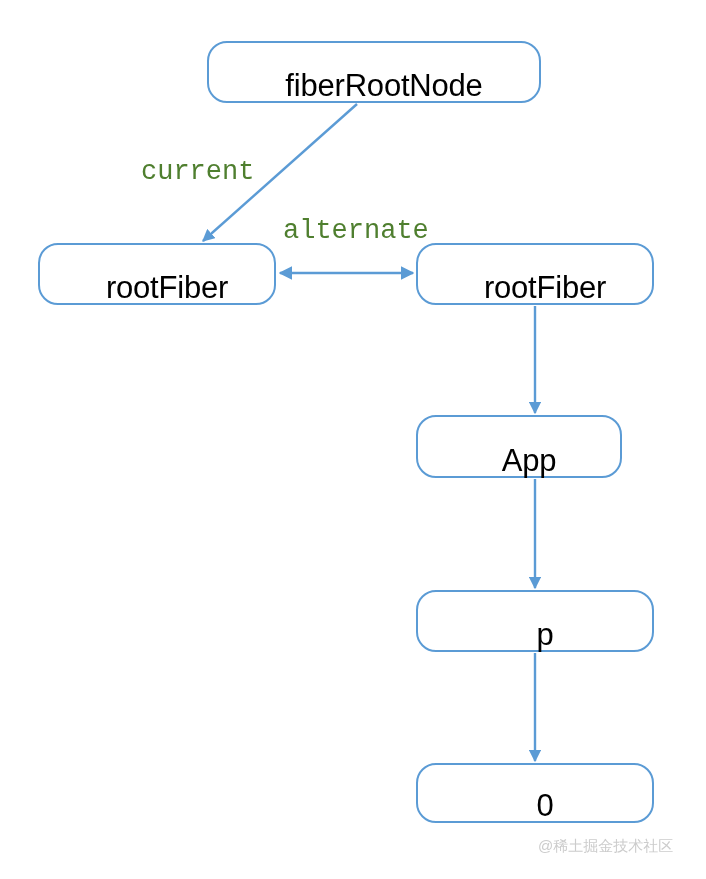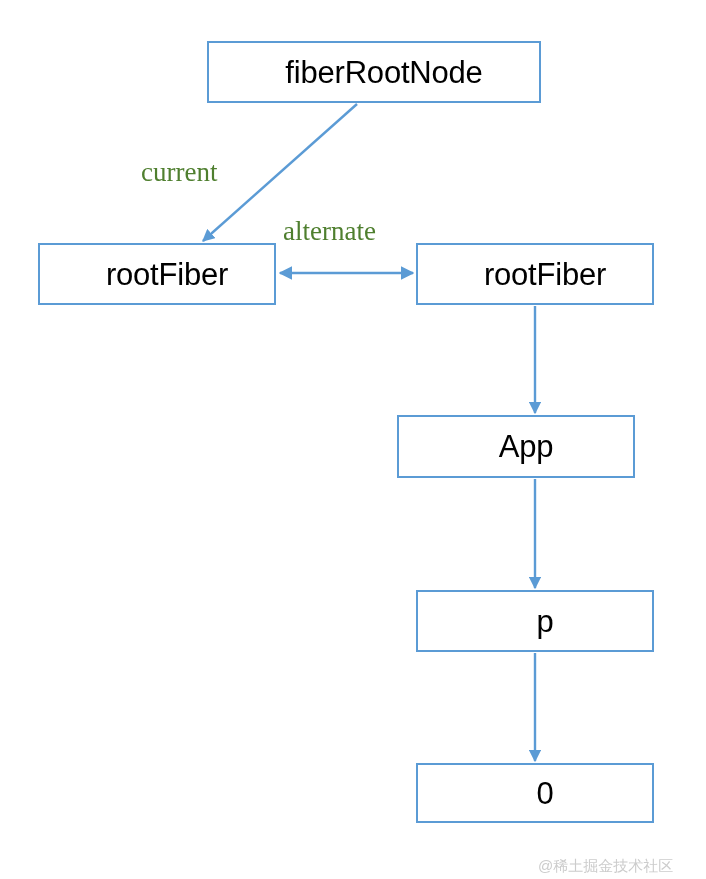--- a/index.html
+++ b/index.html
@@ -21,38 +21,38 @@
     position: absolute;
     left: 0;
     top: 0;
     width: 706px;
     height: 879px;
   }
   .node {
     position: absolute;
     box-sizing: border-box;
     border: 2px solid #5b9bd5;
-    border-radius: 0;
+    border-radius: 20px;
     background: #ffffff;
     display: flex;
-    align-items: center;
+    align-items: flex-end;
     justify-content: center;
     color: #000000;
     font-size: 31px;
     font-family: "Liberation Sans", sans-serif;
     font-weight: 400;
     letter-spacing: -0.2px;
     line-height: 1;
     padding-left: 20px;
   }
   .edge-label {
     position: absolute;
     color: #4f7f2f;
     font-size: 27px;
-    font-family: Liberation Serif, serif;
+    font-family: Liberation Mono, monospace;
     white-space: nowrap;
     line-height: 1;
   }
   .watermark {
     position: absolute;
     color: #cccccc;
     font-size: 15px;
     font-family: "Liberation Sans", sans-serif;
     white-space: nowrap;
     line-height: 1;
@@ -89,31 +89,31 @@
   </div>
 
   <div class="node" style="left:38px; top:243px; width:238px; height:62px;">
     <span>rootFiber</span>
   </div>
 
   <div class="node" style="left:416px; top:243px; width:238px; height:62px;">
     <span>rootFiber</span>
   </div>
 
-  <div class="node" style="left:397px; top:415px; width:238px; height:63px;">
+  <div class="node" style="left:416px; top:415px; width:206px; height:63px;">
     <span>App</span>
   </div>
 
   <div class="node" style="left:416px; top:590px; width:238px; height:62px;">
     <span>p</span>
   </div>
 
   <div class="node" style="left:416px; top:763px; width:238px; height:60px;">
     <span>0</span>
   </div>
 
   <div class="edge-label" style="left:141px; top:159px;">current</div>
 
   <div class="edge-label" style="left:283px; top:218px;text-align:center;">alternate</div>
 
-  <div class="watermark" style="left:538px; top:858px;">@稀土掘金技术社区</div>
+  <div class="watermark" style="left:538px; top:838px;">@稀土掘金技术社区</div>
 
 </div>
 
 </body></html>

